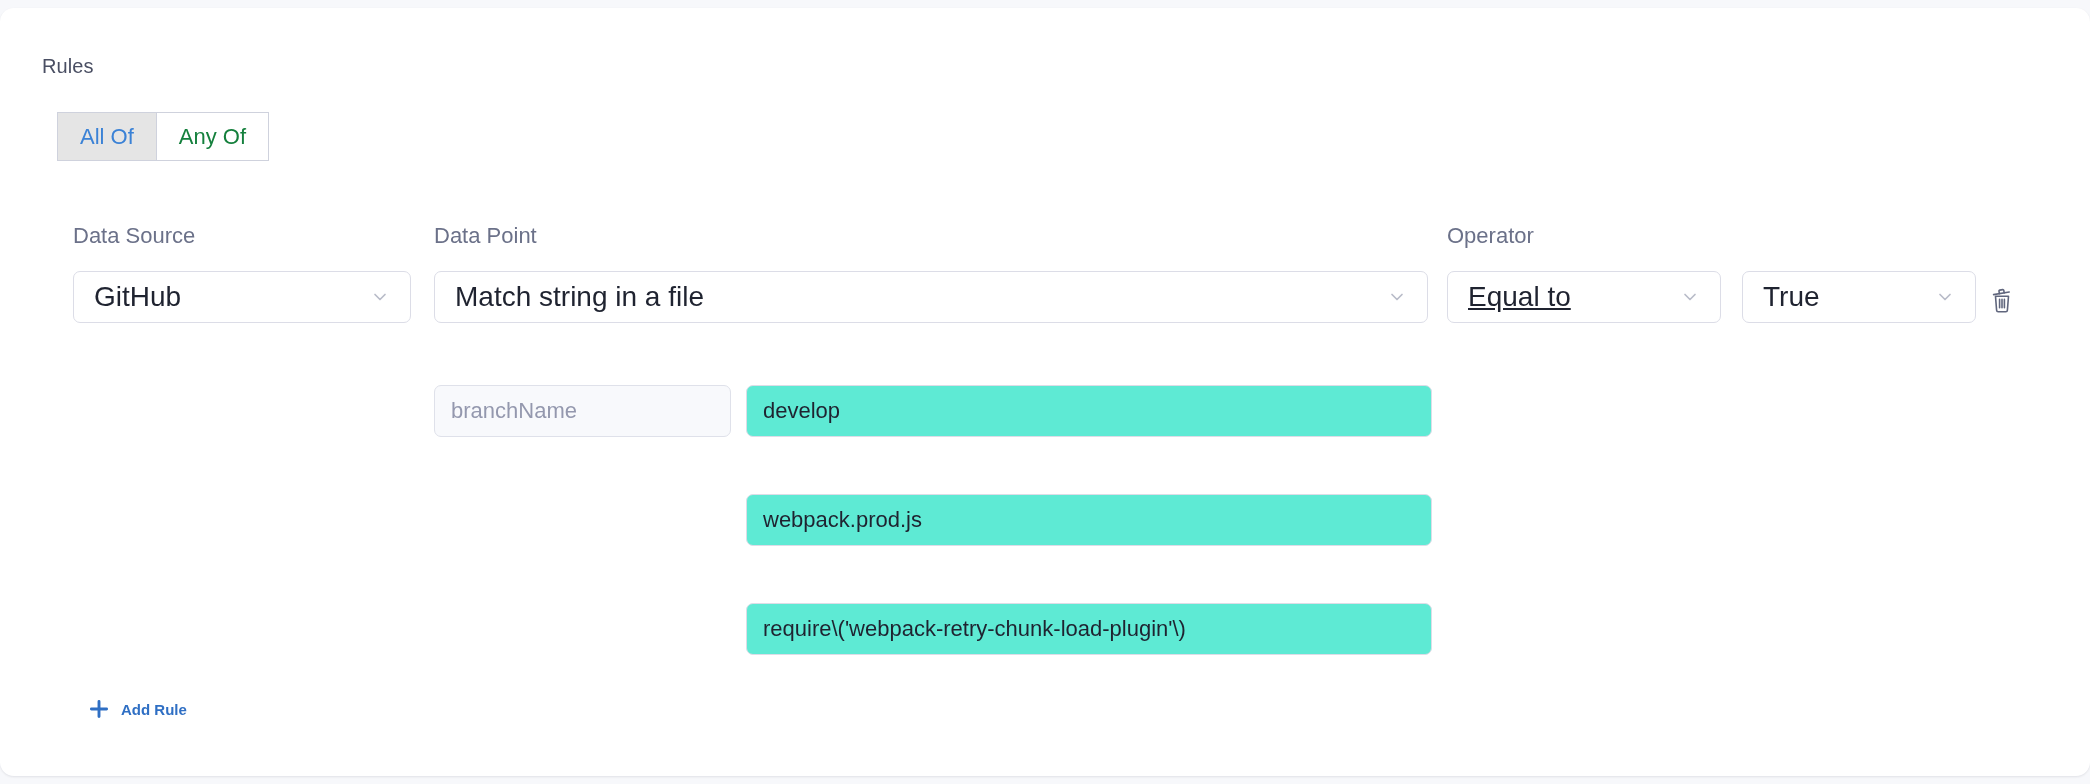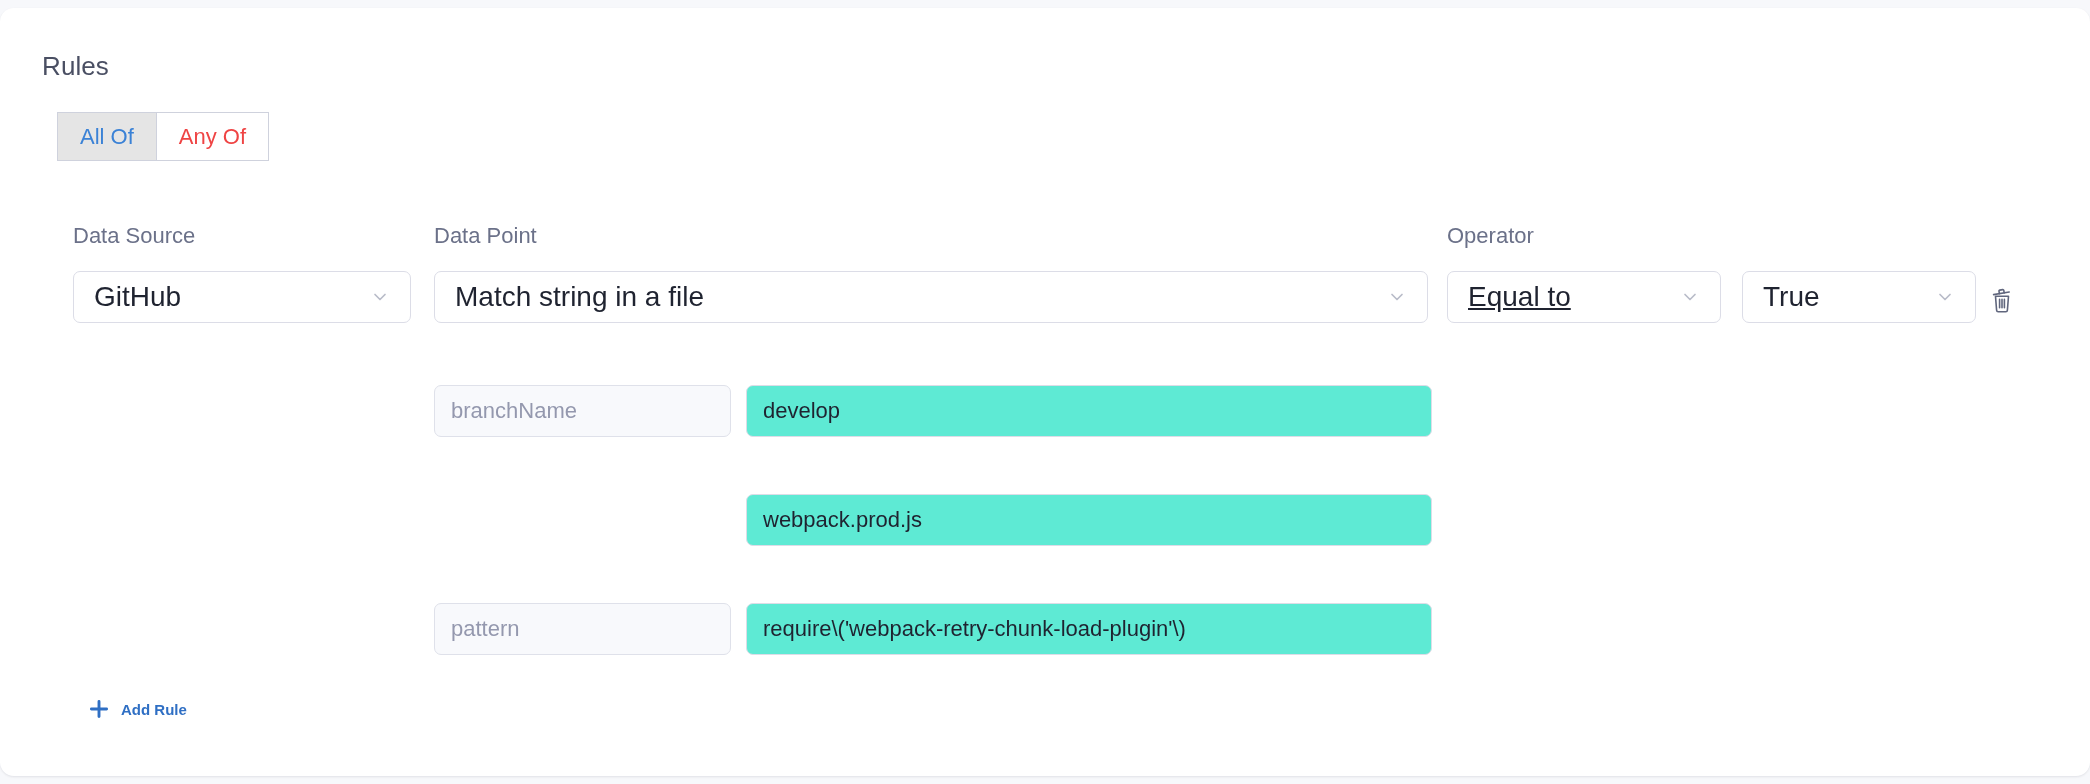--- a/index.html
+++ b/index.html
@@ -24,21 +24,21 @@
     border-radius: 14px;
     box-shadow: 0 1px 3px rgba(16,24,40,0.06), 0 1px 2px rgba(16,24,40,0.04);
     overflow: hidden;
   }
 
   
   .rules-title {
     position: absolute;
     left: 42px;
     top: 42px;
-    font-size: 26px;
+    font-size: 20px;
     line-height: 32px;
     color: #4a4f63;
     letter-spacing: 0.1px;
   }
 
   
   .toggle-group {
     position: absolute;
     left: 57px;
     top: 104px;
@@ -47,21 +47,21 @@
   }
   .toggle-btn {
     display: flex;
     align-items: center;
     justify-content: center;
     height: 49px;
     padding: 0 22px;
     font-size: 22px;
     border: 1px solid #cfd2dd;
     background: #ffffff;
-    color: #ef4444;
+    color: #15803d;
     cursor: pointer;
     user-select: none;
     white-space: nowrap;
   }
   .toggle-btn.first { border-right: none; }
   .toggle-btn.active {
     background: #e5e5e5;
     color: #3b82d6;
   }
 
@@ -249,21 +249,20 @@
   <div class="param-row r0">
     <div class="param-key">branchName</div>
     <div class="param-value">develop</div>
   </div>
 
   <div class="param-row r1">
     <div class="param-value">webpack.prod.js</div>
   </div>
 
   <div class="param-row r2">
-    <div class="param-key">pattern</div>
     <div class="param-value">require\('webpack-retry-chunk-load-plugin'\)</div>
   </div>
 
   <button class="add-rule">
     <svg class="plus" viewBox="0 0 22 22" fill="none" stroke="currentColor" stroke-width="2.9" stroke-linecap="round">
         <path d="M11 3.4 V18.6 M3.4 11 H18.6"></path>
       </svg>
     <span>Add Rule</span>
   </button>
 

